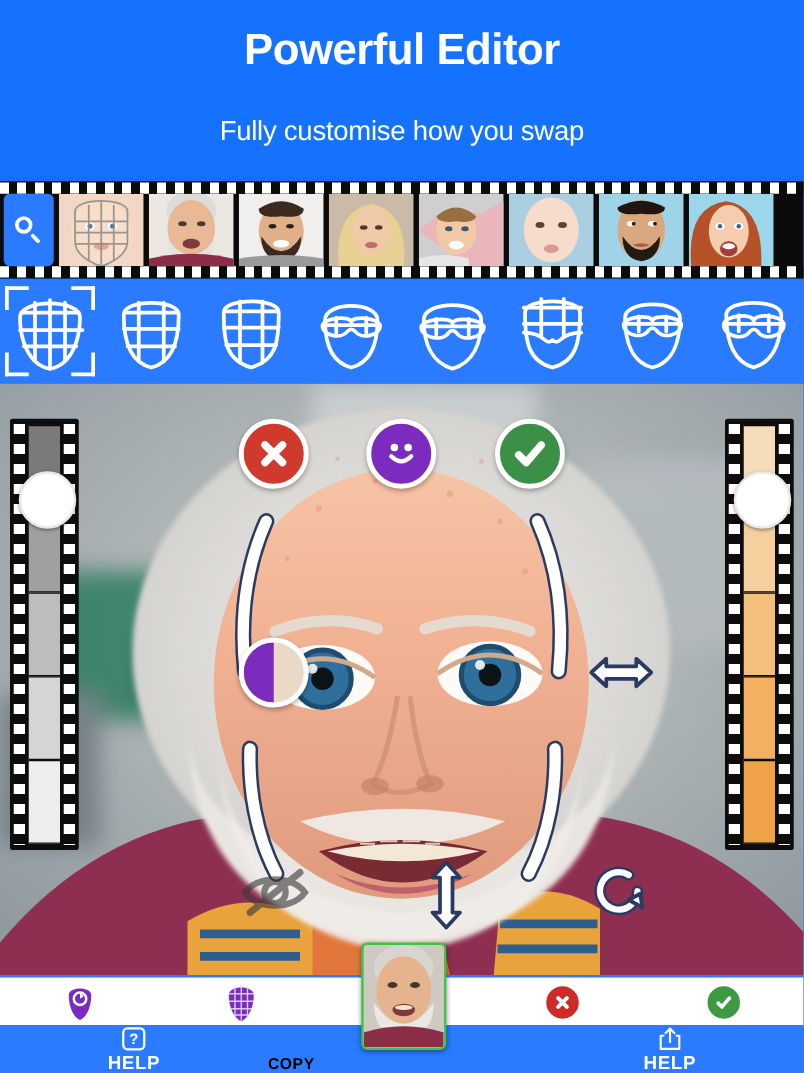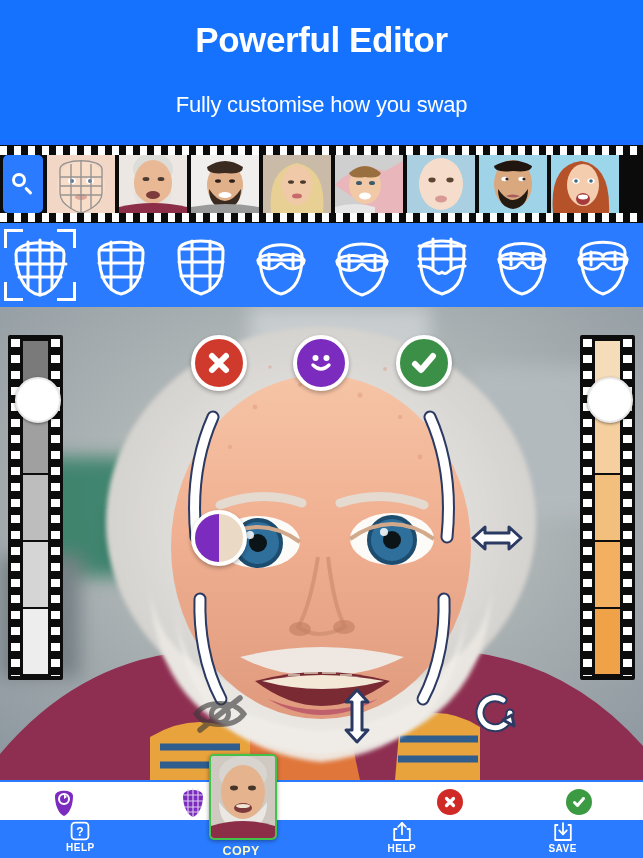--- a/index.html
+++ b/index.html
@@ -148,33 +148,33 @@
     background:#ffffff;display:flex;align-items:center;
     border-top:2px solid #2a7bff;z-index:8;
   }
   .bluebar{
     position:absolute;left:0;top:820px;width:643px;height:38px;
     background:#2a7bff;display:flex;align-items:flex-start;z-index:8;
   }
   .wcell,.bcell{flex:1 1 0;display:flex;align-items:center;justify-content:center;height:100%;}
   .bcell{flex-direction:column;justify-content:flex-start;padding-top:1px;}
   .bcell .lbl{
-    color:#fff;font-size:10px;font-weight:bold;letter-spacing:.5px;margin-top:1px;
+    color:#fff;font-size:15px;font-weight:bold;letter-spacing:.5px;margin-top:1px;
   }
   .copycell{position:relative;}
   .copy-thumb{
     position:absolute;left:50%;margin-left:-32px;bottom:19px;
     width:64px;height:82px;border:2.5px solid #43c14a;border-radius:5px;
     overflow:hidden;background:#ddd;z-index:12;
     box-shadow:0 1px 4px rgba(0,0,0,.4);
   }
   .copy-thumb img,.copy-thumb svg{width:100%;height:100%;display:block;}
   .copy-lbl{
-    position:absolute;left:0;right:0;bottom:1px;text-align:center;
-    color:#fef9c3;font-size:12.5px;font-weight:bold;letter-spacing:.5px;z-index:13;
+    position:absolute;left:0;right:0;bottom:1px;text-align:left;
+    color:#000000;font-size:12.5px;font-weight:bold;letter-spacing:.5px;z-index:13;
   }
   .minicircle{width:26px;height:26px;border-radius:50%;display:flex;align-items:center;justify-content:center;}
   .mini-red{background:#cf2a26;}
   .mini-green{background:#3c9a42;}
 </style>
 </head>
 <body>
 
 <div class="app">
 
@@ -643,23 +643,15 @@
 
     <div class="bcell">
       <svg width="20" height="21" viewBox="0 0 20 21">
         <path d="M4.5 8 L2.2 8 L2.2 19 L17.8 19 L17.8 8 L15.5 8" fill="none" stroke="#fff" stroke-width="1.8" stroke-linejoin="round" stroke-linecap="round"></path>
         <path d="M10 13.2 L10 2.2" stroke="#fff" stroke-width="1.8" stroke-linecap="round"></path>
         <path d="M6.2 5.8 L10 2 L13.8 5.8" fill="none" stroke="#fff" stroke-width="1.8" stroke-linecap="round" stroke-linejoin="round"></path>
       </svg>
       <span class="lbl">HELP</span>
     </div>
 
-    <div class="bcell">
-      <svg width="20" height="21" viewBox="0 0 20 21">
-        <path d="M4.5 4 L2.2 4 L2.2 19 L17.8 19 L17.8 4 L15.5 4" fill="none" stroke="#fff" stroke-width="1.8" stroke-linejoin="round" stroke-linecap="round"></path>
-        <path d="M10 2.2 L10 13" stroke="#fff" stroke-width="1.8" stroke-linecap="round"></path>
-        <path d="M6.2 9.4 L10 13.4 L13.8 9.4" fill="none" stroke="#fff" stroke-width="1.8" stroke-linecap="round" stroke-linejoin="round"></path>
-      </svg>
-      <span class="lbl">SAVE</span>
-    </div>
   </div>
 
 </div>
 
 </body></html>

